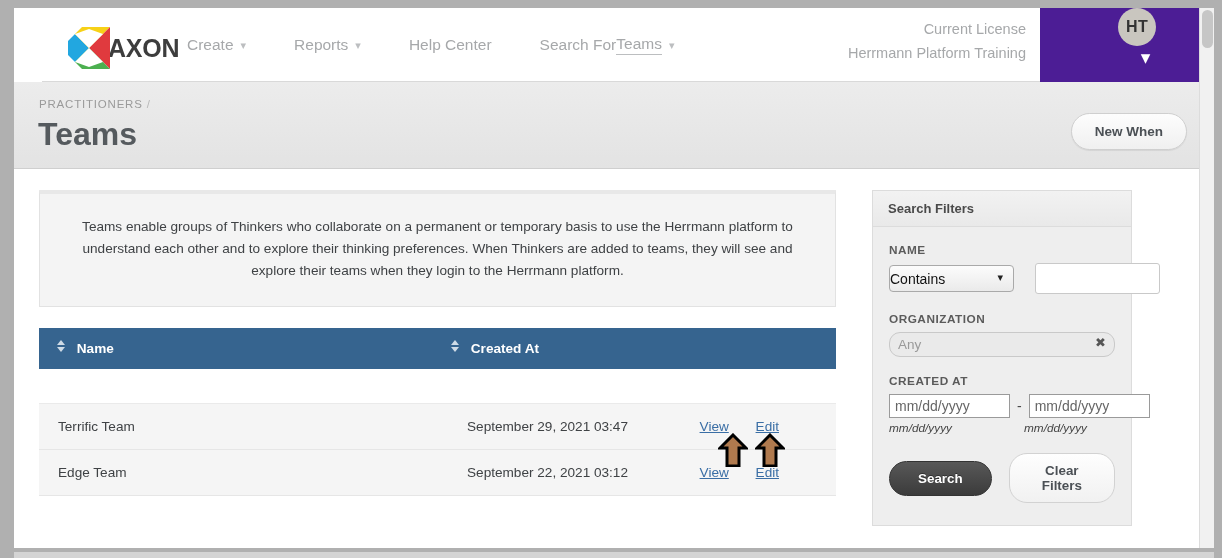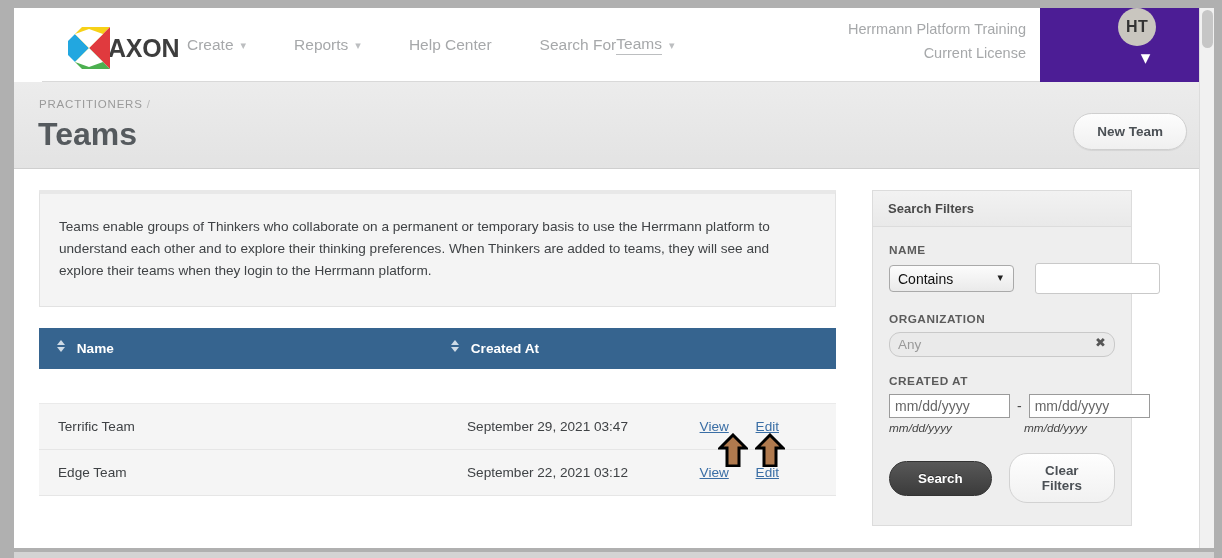--- a/index.html
+++ b/index.html
@@ -97,20 +97,21 @@
 
   
   .body-area { position: relative; height: 378px; background: #fff; }
 
   .main-col { position: absolute; left: 25px; top: 21px; width: 797px; }
 
   .desc-card {
     background: #f4f4f4; border: 1px solid #e2e2e2;
     border-top: 4px solid #e8e8e8;
     padding: 22px 19px 24px 19px;
+    text-align: center;
   }
   .desc-card p {
     font-size: 13.6px; color: #3f4245; line-height: 1.62;
   }
 
   .tbl { width: 100%; margin-top: 21px; border-collapse: collapse; }
   .tbl thead th {
     background: #36648f; color: #ffffff;
     font-size: 13.6px; font-weight: bold; text-align: left;
     padding: 12px 0 13px 0; cursor: pointer;
@@ -164,21 +165,21 @@
   .flabel {
     font-size: 11.8px; font-weight: bold; color: #5b5b5b;
     letter-spacing: .5px; margin-bottom: 6px;
   }
   .row-inline { display: flex; align-items: center; }
   .sel {
     -webkit-appearance: none; appearance: none;
     width: 125px; height: 27px;
     background: linear-gradient(#fcfcfc, #eaeaea);
     border: 1px solid #a9a9a9; border-radius: 4px;
-    padding: 0 8px; font-size: 14px; color: #111;
+    padding: 0 0; font-size: 14px; color: #111;
     font-family: "Liberation Sans", sans-serif;
   }
   .sel-wrap { position: relative; }
   .sel-chev {
     position: absolute; right: 11px; top: 6px;
     pointer-events: none; font-size: 11px; color: #222;
   }
   .txtin {
     width: 125px; height: 31px; margin-left: 21px;
     background: #fff; border: 1px solid #c9c9c9;
@@ -279,37 +280,37 @@
         <span>Help Center</span>
       </div>
       <div class="nav-item">
         <span>Search For </span>
         <span class="ul">Teams</span>
         <span class="cv">▾</span>
       </div>
     </div>
 
     <div class="license">
+      <div>Current License</div>
       <div>Herrmann Platform Training</div>
-      <div>Current License</div>
     </div>
 
     <div class="userbox">
       <div class="avatar">HT</div>
       <div class="userchev">▾</div>
     </div>
   </div>
 
   <div class="pagehead">
     <div class="crumb">
       <span>PRACTITIONERS</span>
       <span class="sep">/</span>
     </div>
     <div class="pagetitle">Teams</div>
-    <div class="newteam">New Team</div>
+    <div class="newteam">New When</div>
   </div>
 
   <div class="body-area">
 
     <div class="main-col">
 
       <div class="desc-card">
         <p>Teams enable groups of Thinkers who collaborate on a permanent or temporary basis to use the Herrmann platform to understand each other and to explore their thinking preferences. When Thinkers are added to teams, they will see and explore their teams when they login to the Herrmann platform.</p>
       </div>
 

